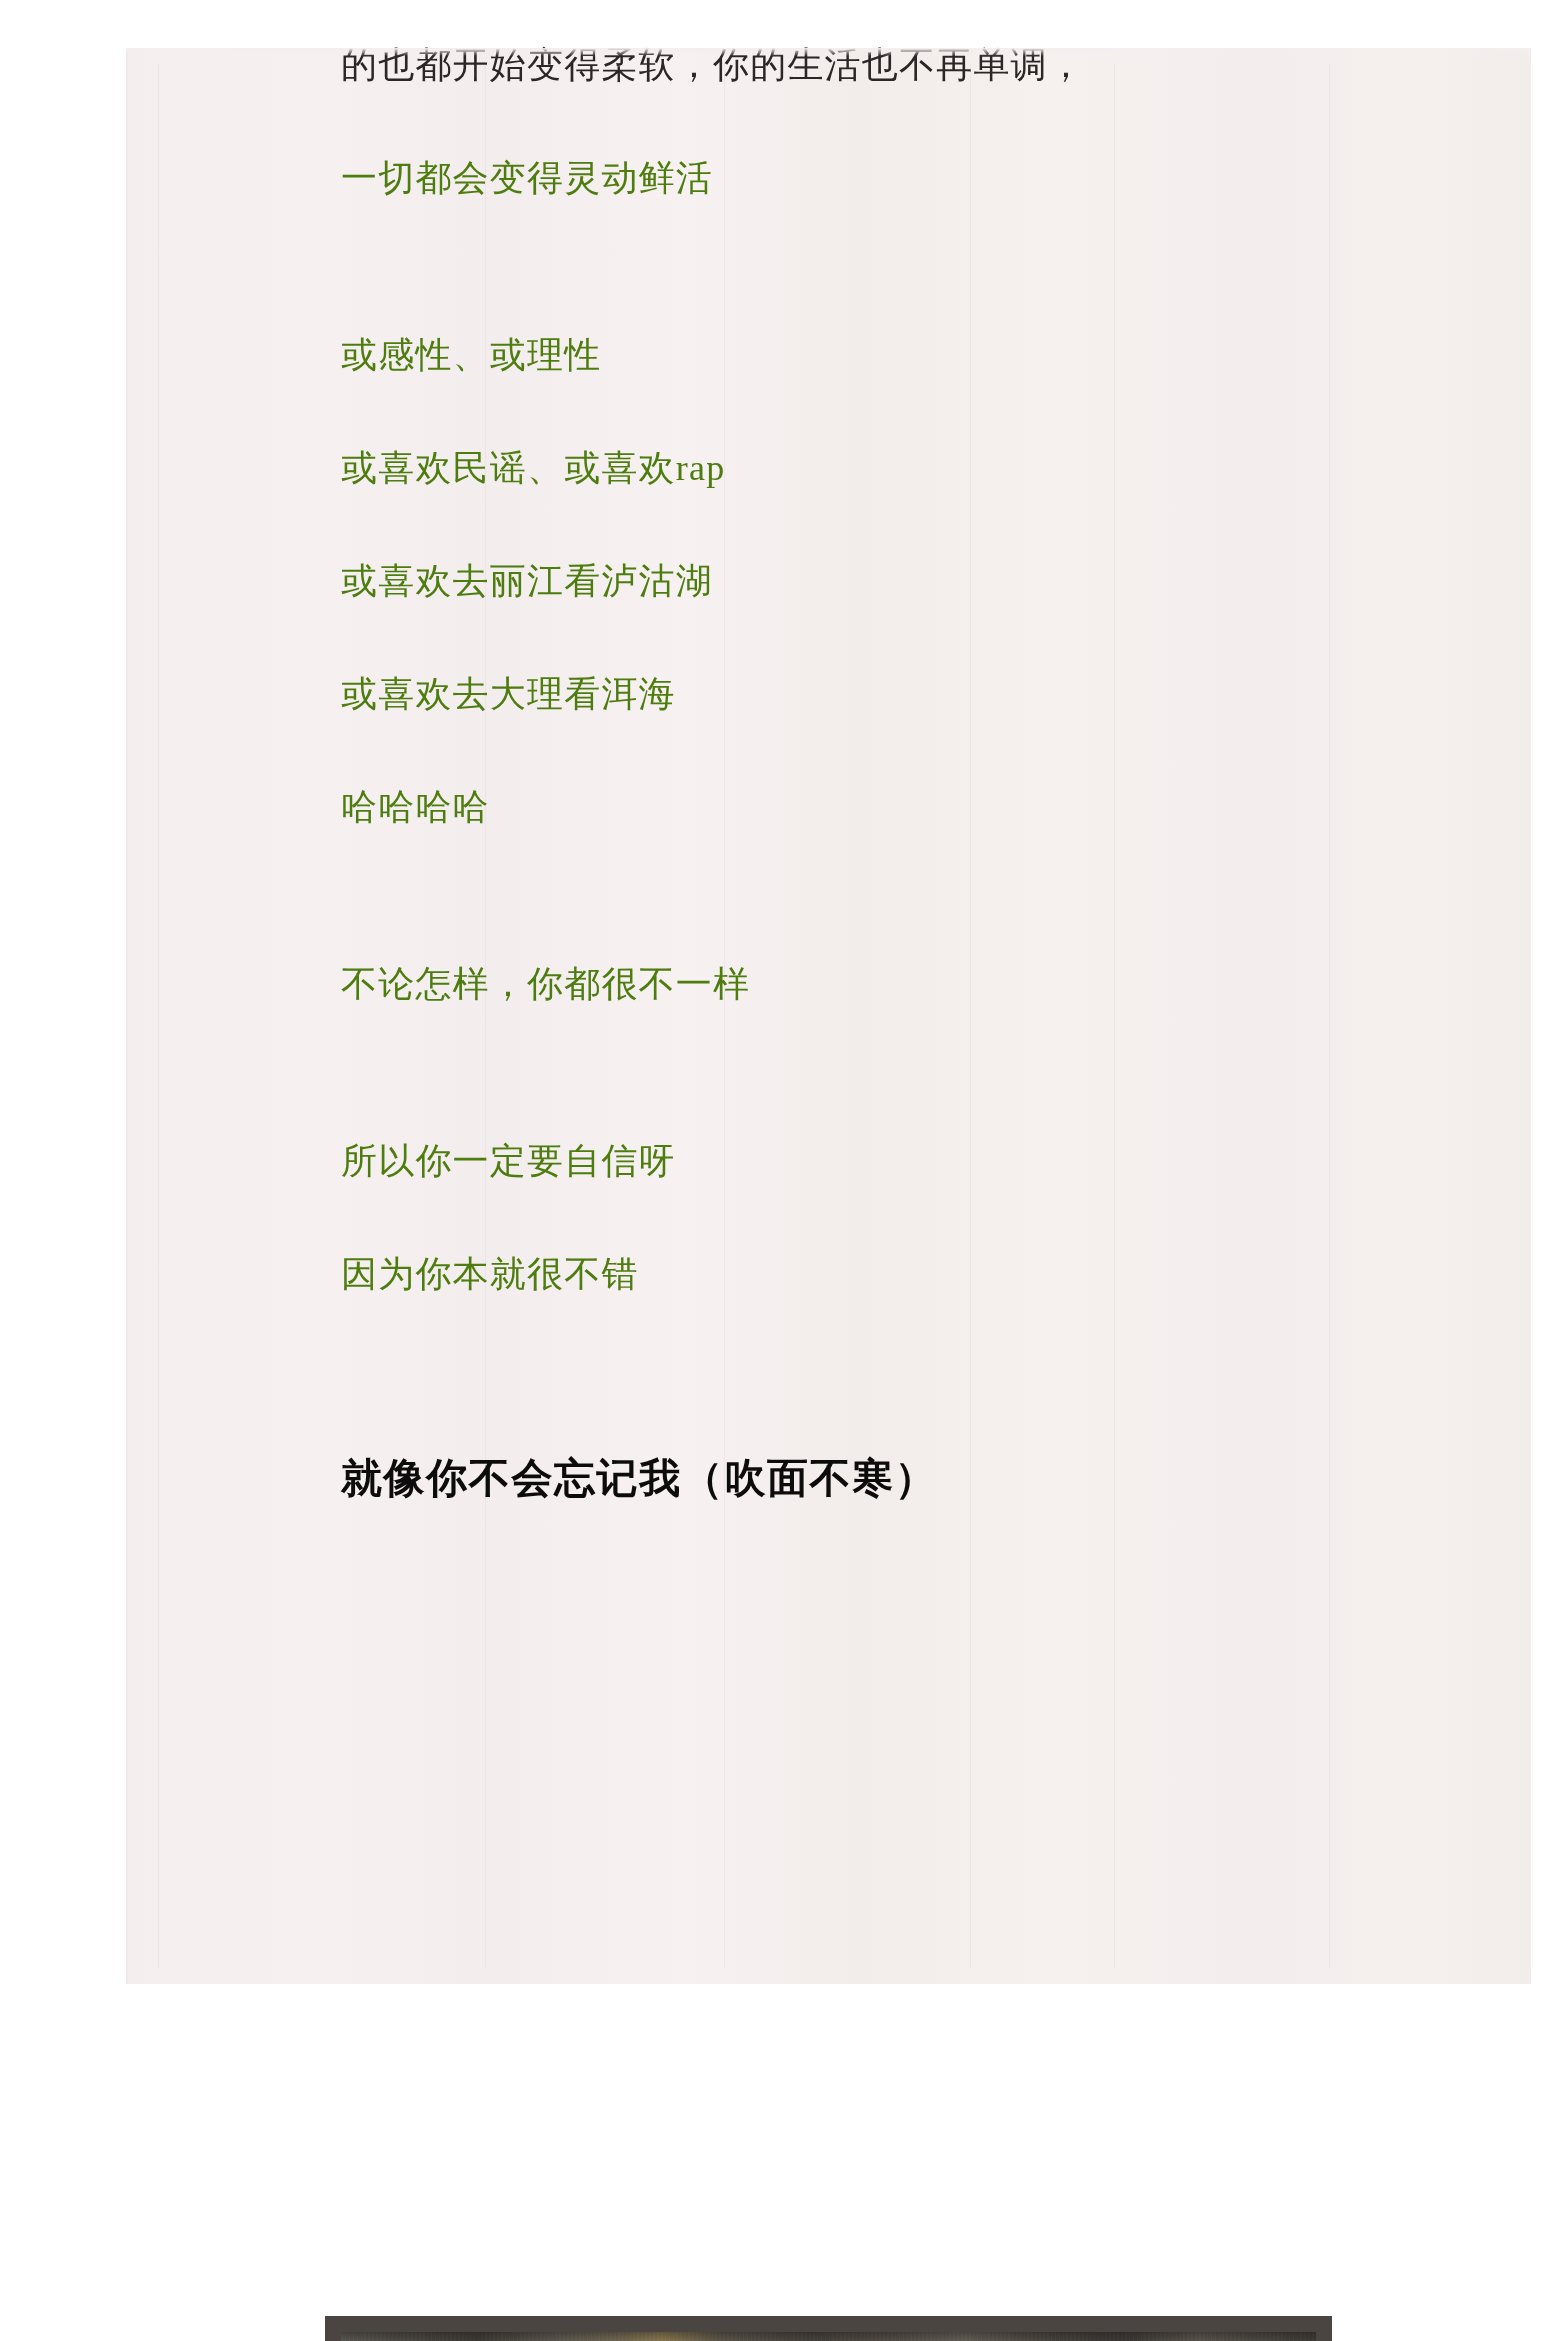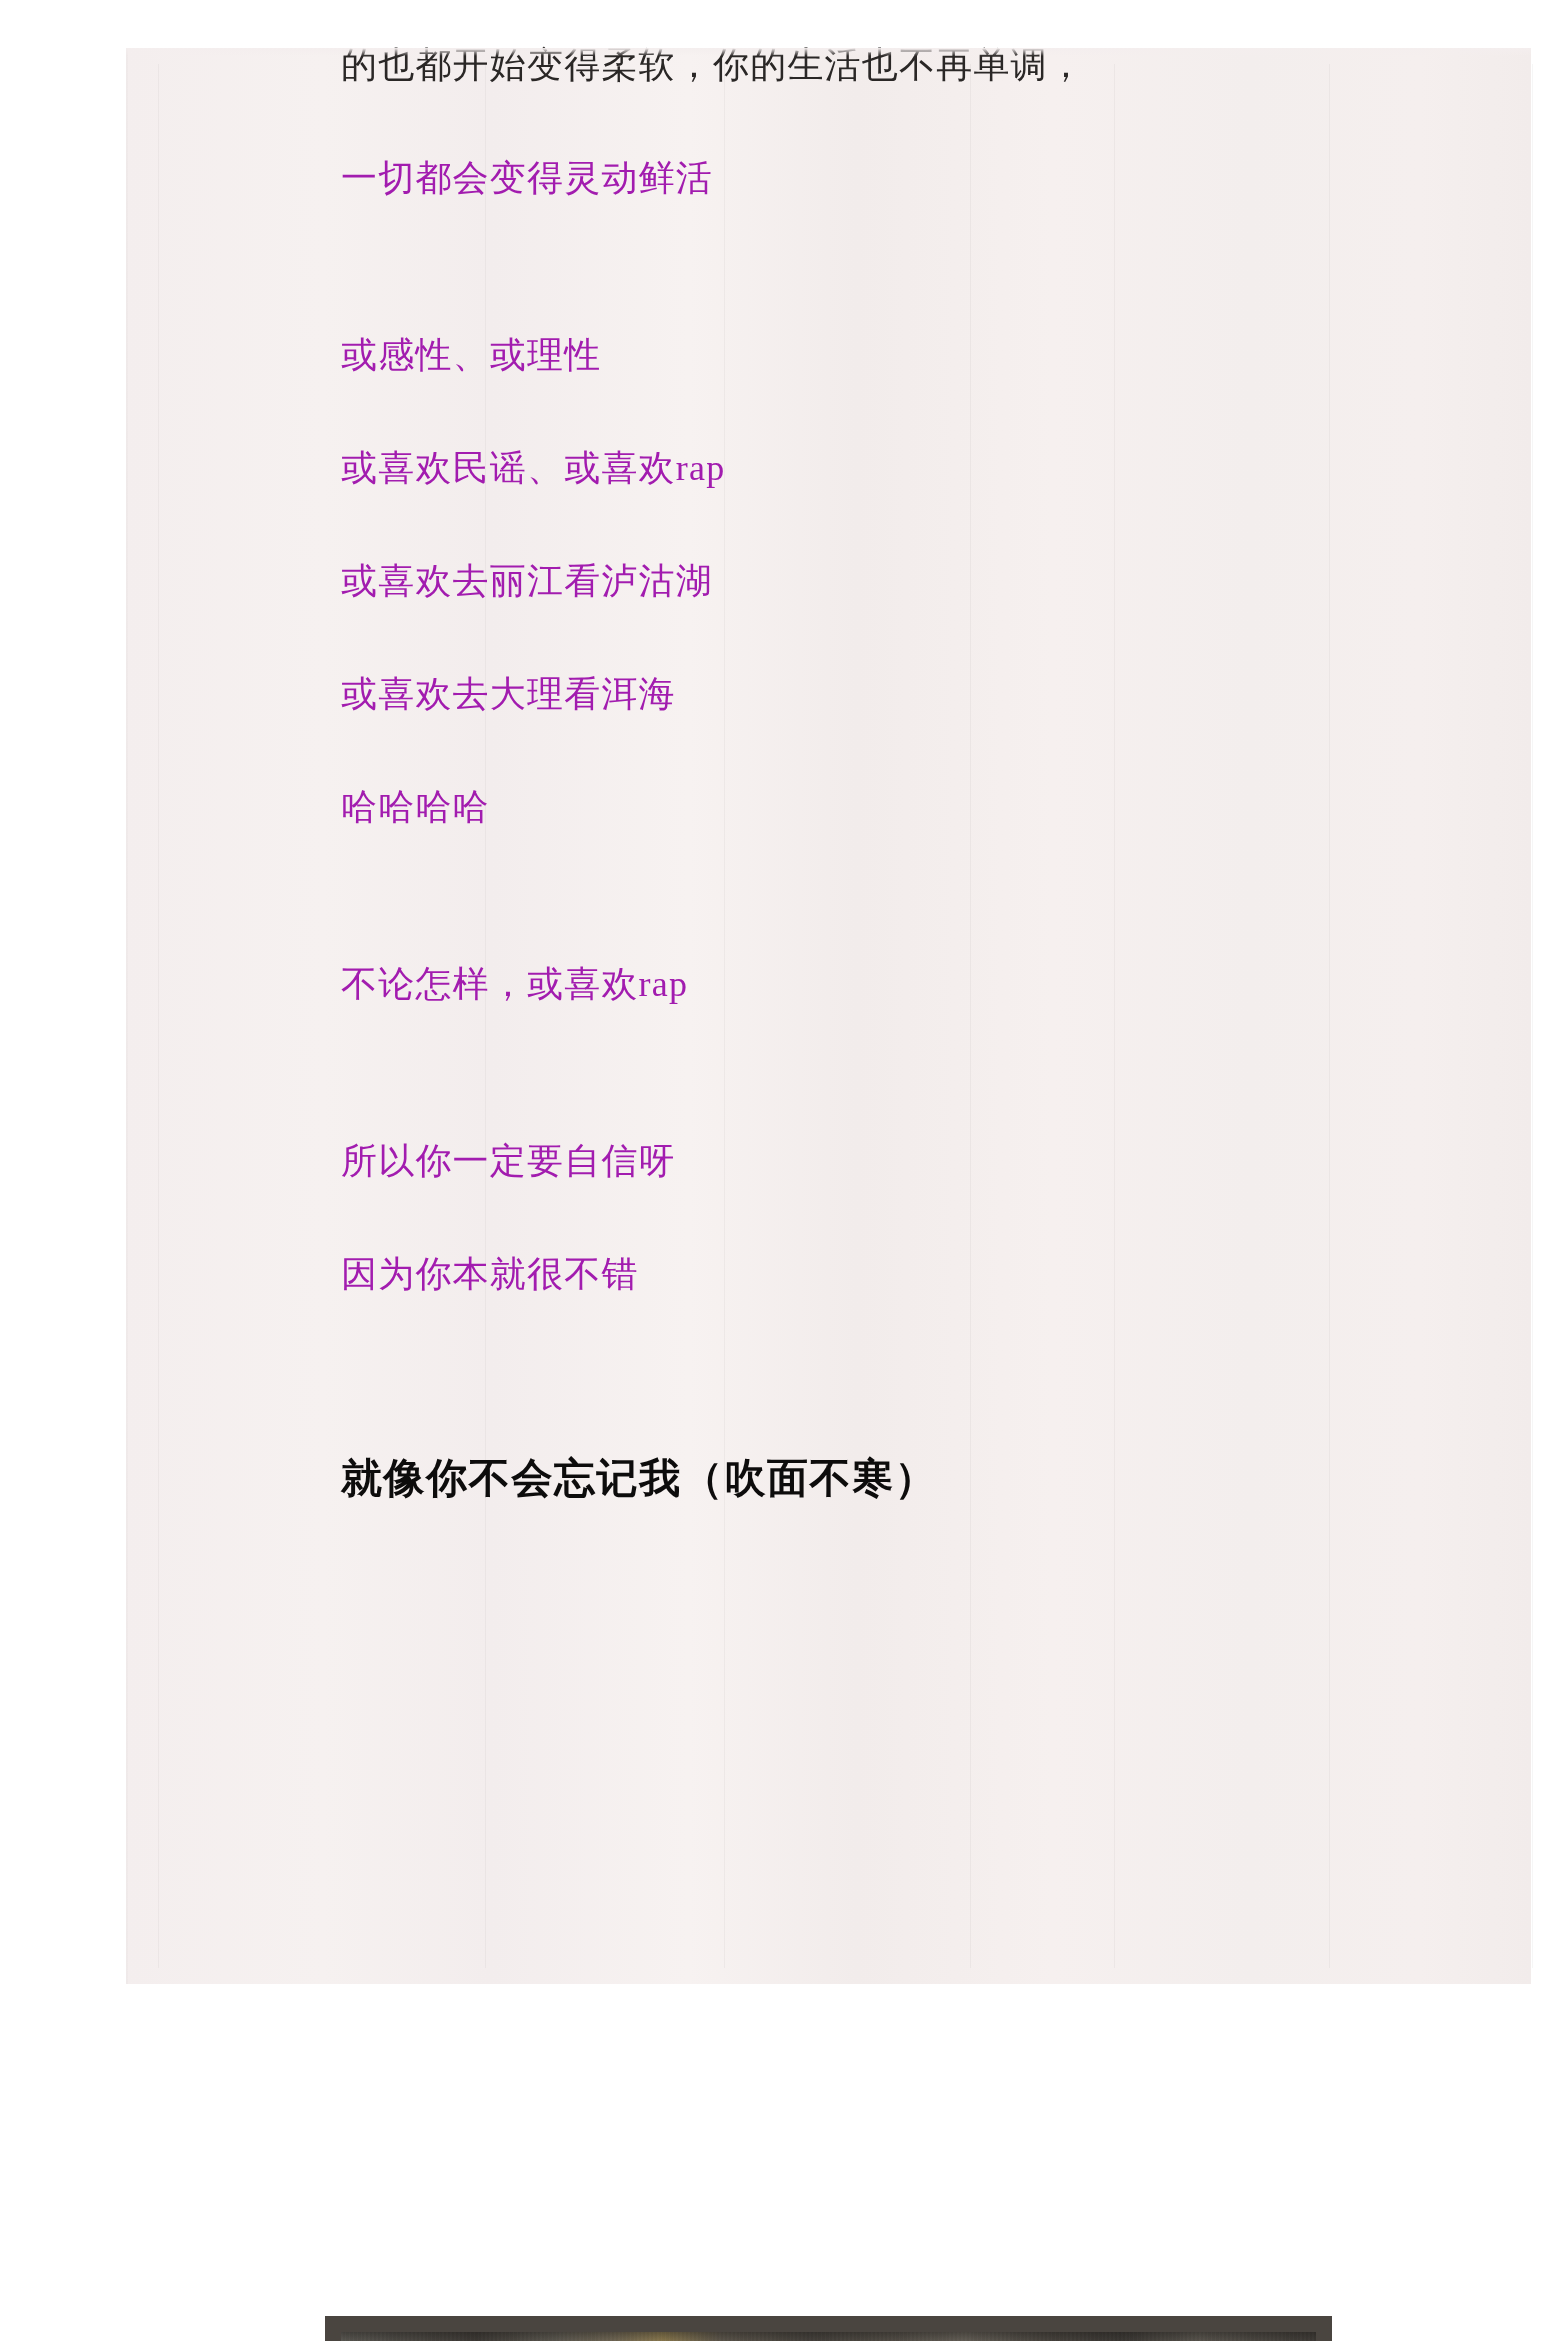--- a/index.html
+++ b/index.html
@@ -50,21 +50,21 @@
     position: absolute;
     left: 277px;
     top: 0px;
     width: 1093px;
   }
 
   .line {
     font-family: "Liberation Serif", serif;
     font-size: 36px;
     line-height: 97px;
-    color: #a21caf;
+    color: #4d7c0f;
     letter-spacing: 1.2px;
     white-space: pre;
   }
   .line.clipped-top {
     color: #2a2726;
   }
   .line.bold {
     font-weight: bold;
     font-size: 41px;
     color: #0d0c0c;
@@ -162,21 +162,21 @@
 <div class="text-block">
   <div class="line clipped-top" style="margin-top:-31px;">的也都开始变得柔软，你的生活也不再单调，</div>
   <div class="line">一切都会变得灵动鲜活</div>
   <div class="gap"></div>
   <div class="line">或感性、或理性</div>
   <div class="line">或喜欢民谣、或喜欢rap</div>
   <div class="line">或喜欢去丽江看泸沽湖</div>
   <div class="line">或喜欢去大理看洱海</div>
   <div class="line">哈哈哈哈</div>
   <div class="gap"></div>
-  <div class="line">不论怎样，或喜欢rap</div>
+  <div class="line">不论怎样，你都很不一样</div>
   <div class="gap"></div>
   <div class="line">所以你一定要自信呀</div>
   <div class="line">因为你本就很不错</div>
   <div class="gap-lg"></div>
   <div class="line bold">就像你不会忘记我（吹面不寒）</div>
 </div>
 
 <div class="clip-mask"></div>
 
 <div class="white-gap"></div>

